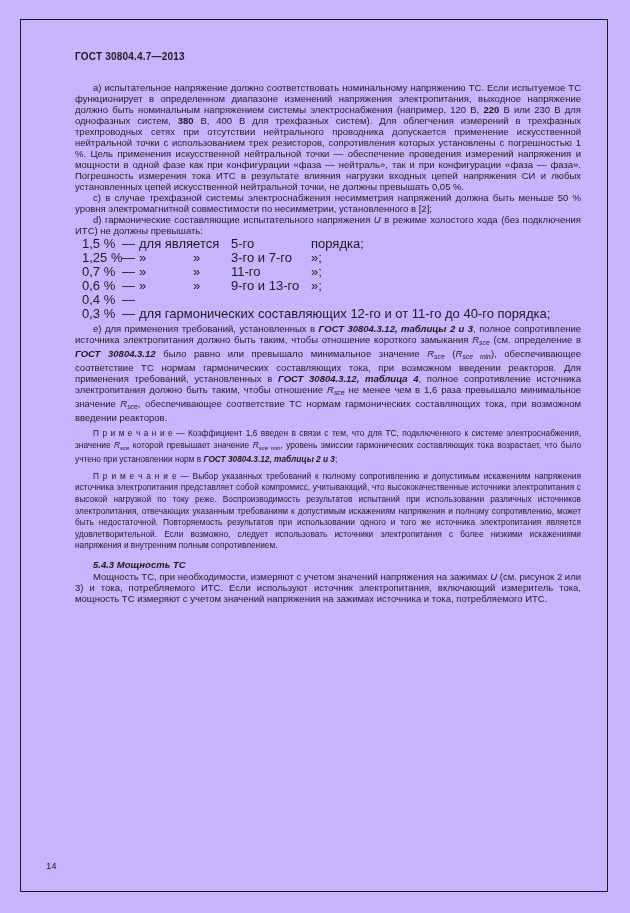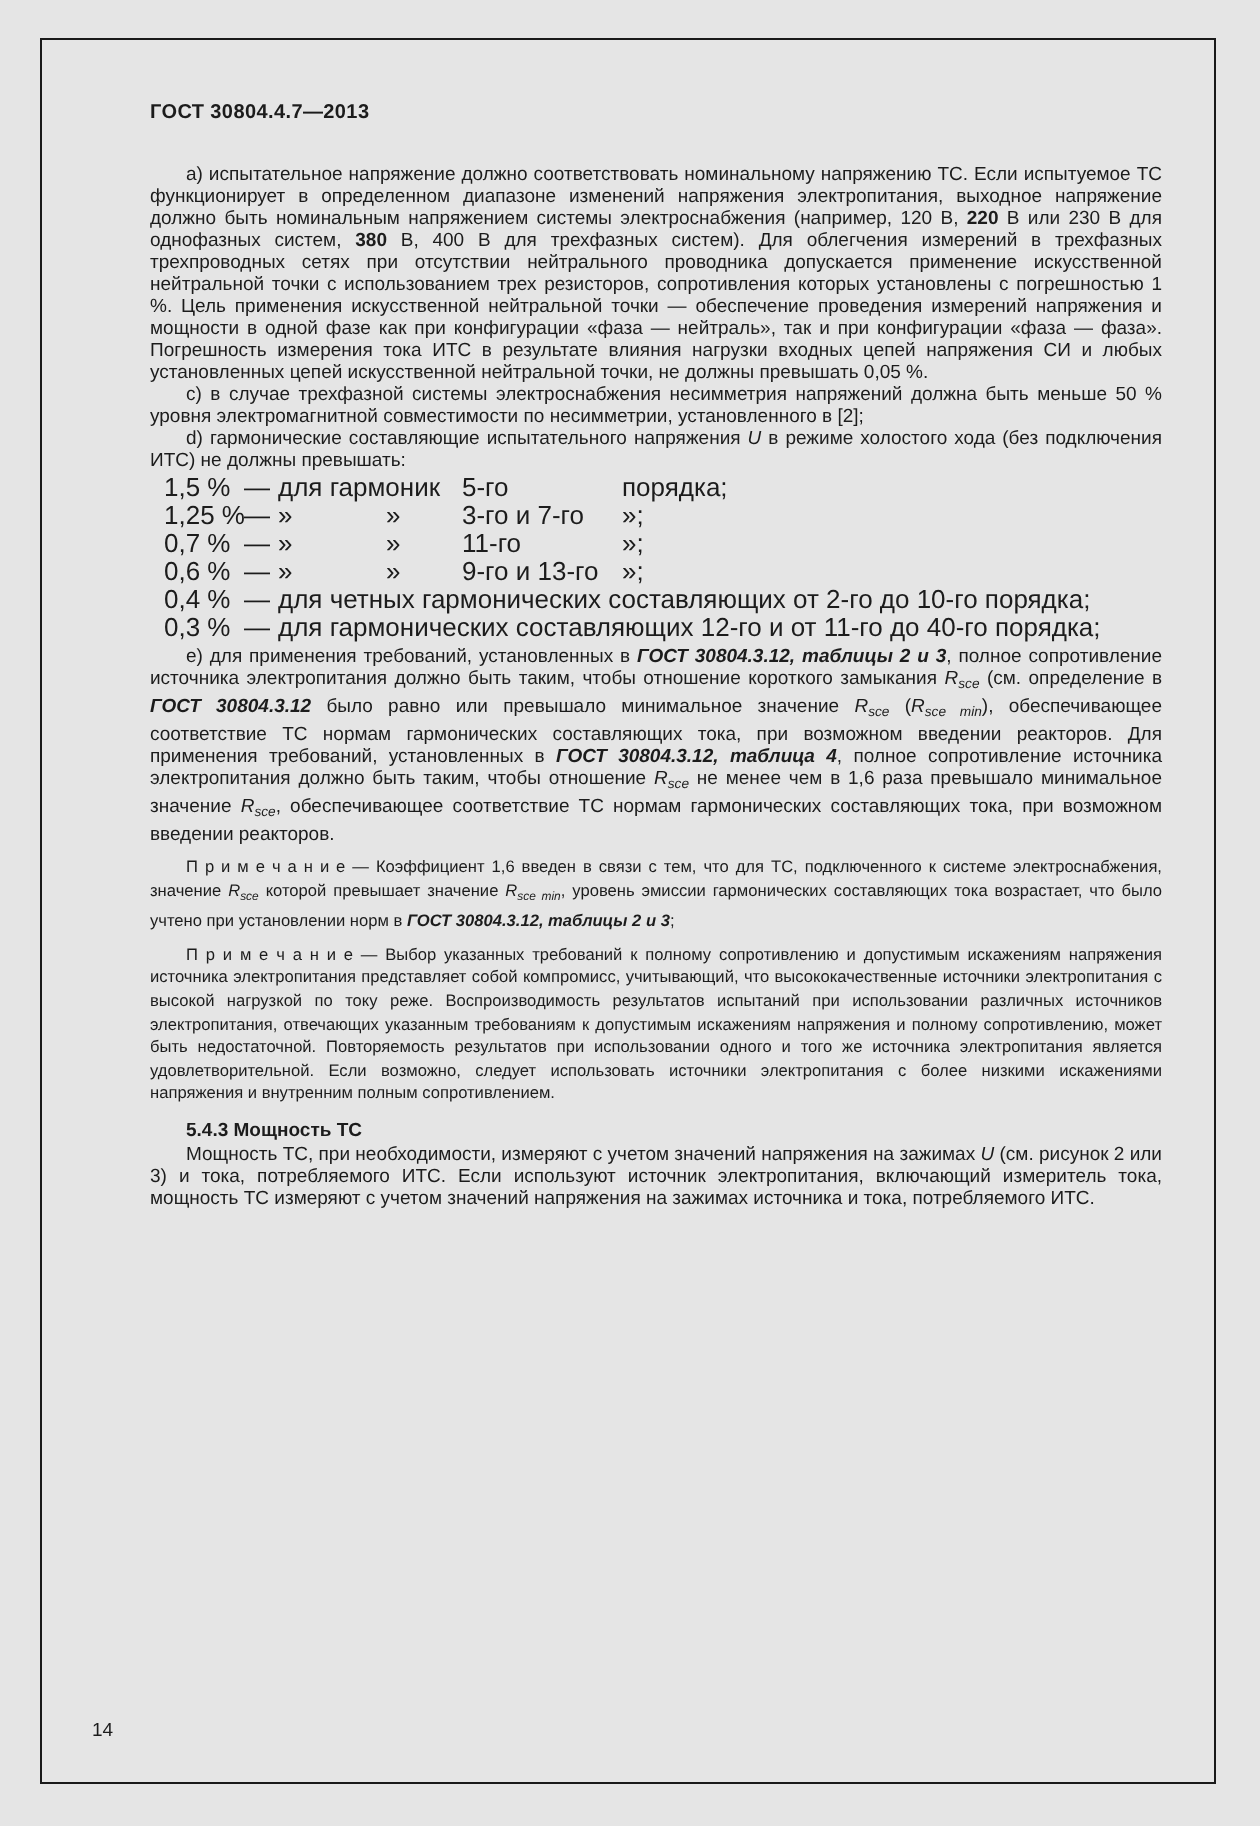--- a/index.html
+++ b/index.html
@@ -4,21 +4,21 @@
 <style>
   html,body { margin:0; padding:0; }
   body {
     width:630px; height:913px;
     background:#ffffff;
     font-family:"Liberation Sans", sans-serif;
     color:#1c1c1c;
     position:relative;
     overflow:hidden;
   }
-  .page { position:absolute; inset:0; background:#e5e5e5; }
+  .page { position:absolute; inset:0; background:#c4b5fd; }
   .frame {
     position:absolute; left:20px; top:19px; width:588px; height:873px;
     border:1.2px solid #1a1a1a;
     box-sizing:border-box;
   }
   .header {
     position:absolute; left:75px; top:51px;
     font-size:10px; font-weight:bold; letter-spacing:0.2px;
   }
   .body-text {
@@ -31,20 +31,21 @@
   }
   .note {
     font-size:8.3px; line-height:11.6px;
     text-align:justify; text-indent:18px;
     margin:5px 0 5px 0;
   }
   .heading {
     font-size:9.5px; line-height:13.3px;
     font-weight:bold; text-indent:18px;
     margin:6px 0 0 0;
+    font-style:italic;
   }
   .harmonics { margin:1px 0 2px 0; }
   .h-row {
     display:flex; font-size:13px; line-height:14px;
     padding-left:7px; white-space:nowrap;
   }
   .h-val  { width:40px; flex:none; }
   .h-dash { width:17px; flex:none; }
   .h-c1   { width:54px; flex:none; }
   .h-c1w  { width:92px; flex:none; }
@@ -72,21 +73,21 @@
   <div class="body-text">
 
     <p class="para"><span>а) испытательное напряжение должно соответствовать номинальному напряжению ТС. Если испытуемое ТС функционирует в определенном диапазоне изменений напряжения электропитания, выходное напряжение должно быть номинальным напряжением системы электроснабжения (например, 120 В, </span><span class="seg-b">220</span><span> В или 230 В для однофазных систем, </span><span class="seg-b">380</span><span> В, 400 В для трехфазных систем). Для облегчения измерений в трехфазных трехпроводных сетях при отсутствии нейтрального проводника допускается применение искусственной нейтральной точки с использованием трех резисторов, сопротивления которых установлены с погрешностью 1 %. Цель применения искусственной нейтральной точки — обеспечение проведения измерений напряжения и мощности в одной фазе как при конфигурации «фаза — нейтраль», так и при конфигурации «фаза — фаза». Погрешность измерения тока ИТС в результате влияния нагрузки входных цепей напряжения СИ и любых установленных цепей искусственной нейтральной точки, не должны превышать 0,05 %.</span></p>
     <p class="para"><span>с) в случае трехфазной системы электроснабжения несимметрия напряжений должна быть меньше 50 % уровня электромагнитной совместимости по несимметрии, установленного в [2];</span></p>
     <p class="para"><span>d) гармонические составляющие испытательного напряжения </span><span class="seg-i">U</span><span> в режиме холостого хода (без подключения ИТС) не должны превышать:</span></p>
 
     <div class="harmonics">
       <div class="h-row">
         <span class="h-val">1,5 %</span>
         <span class="h-dash">—</span>
-        <span class="h-c1w">для гармоник</span>
+        <span class="h-c1w">для является</span>
         <span class="h-c3">5-го</span>
         <span class="h-tail">порядка;</span>
       </div>
       <div class="h-row">
         <span class="h-val">1,25 %</span>
         <span class="h-dash">—</span>
         <span class="h-c1">»</span>
         <span class="h-c2">»</span>
         <span class="h-c3">3-го и 7-го</span>
         <span class="h-tail">»;</span>
@@ -103,21 +104,20 @@
         <span class="h-val">0,6 %</span>
         <span class="h-dash">—</span>
         <span class="h-c1">»</span>
         <span class="h-c2">»</span>
         <span class="h-c3">9-го и 13-го</span>
         <span class="h-tail">»;</span>
       </div>
       <div class="h-row">
         <span class="h-val">0,4 %</span>
         <span class="h-dash">—</span>
-        <span class="h-text">для четных гармонических составляющих от 2-го до 10-го порядка;</span>
       </div>
       <div class="h-row">
         <span class="h-val">0,3 %</span>
         <span class="h-dash">—</span>
         <span class="h-text">для гармонических составляющих 12-го и от 11-го до 40-го порядка;</span>
       </div>
     </div>
 
     <p class="para"><span>е) для применения требований, установленных в </span><span class="seg-bi">ГОСТ 30804.3.12, таблицы 2 и 3</span><span>, полное сопротивление источника электропитания должно быть таким, чтобы отношение короткого замыкания </span><span class="seg-i">R</span><span class="seg-sub">sce</span><span> (см. определение в </span><span class="seg-bi">ГОСТ 30804.3.12</span><span> было равно или превышало минимальное значение </span><span class="seg-i">R</span><span class="seg-sub">sce</span><span> (</span><span class="seg-i">R</span><span class="seg-sub">sce min</span><span>), обеспечивающее соответствие ТС нормам гармонических составляющих тока, при возможном введении реакторов. Для применения требований, установленных в </span><span class="seg-bi">ГОСТ 30804.3.12, таблица 4</span><span>, полное сопротивление источника электропитания должно быть таким, чтобы отношение </span><span class="seg-i">R</span><span class="seg-sub">sce</span><span> не менее чем в 1,6 раза превышало минимальное значение </span><span class="seg-i">R</span><span class="seg-sub">sce</span><span>, обеспечивающее соответствие ТС нормам гармонических составляющих тока, при возможном введении реакторов.</span></p>
     <p class="note"><span>П р и м е ч а н и е — Коэффициент 1,6 введен в связи с тем, что для ТС, подключенного к системе электроснабжения, значение </span><span class="seg-i">R</span><span class="seg-sub">sce</span><span> которой превышает значение </span><span class="seg-i">R</span><span class="seg-sub">sce min</span><span>, уровень эмиссии гармонических составляющих тока возрастает, что было учтено при установлении норм в </span><span class="seg-bi">ГОСТ 30804.3.12, таблицы 2 и 3</span><span>;</span></p>

